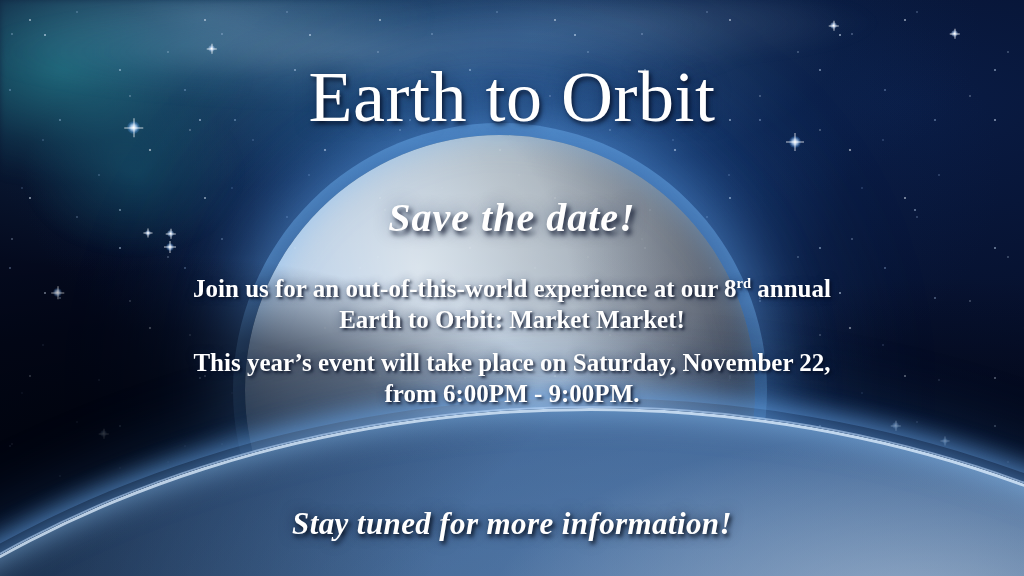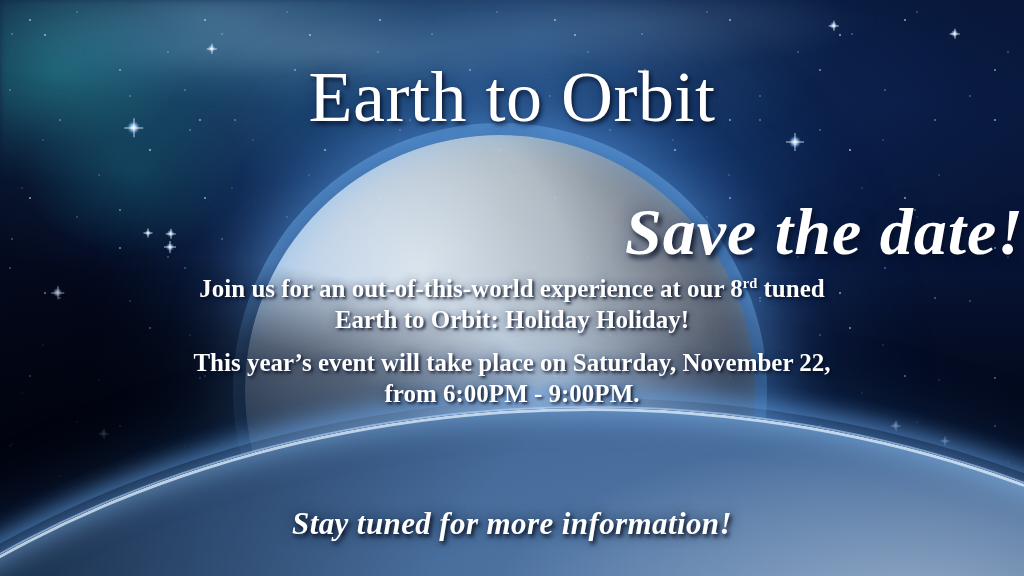--- a/index.html
+++ b/index.html
@@ -196,24 +196,23 @@
     letter-spacing:.5px;
     text-shadow:2px 3px 4px rgba(4,12,32,.78), 0 0 18px rgba(10,30,70,.55);
   }
   #subtitle{
     position:absolute;left:0;right:0;top:84px;
     font-size:44px;line-height:1.1;font-style:italic;font-weight:400;
     text-shadow:2px 3px 4px rgba(4,12,32,.75), 0 0 14px rgba(10,30,70,.5);
   }
   #save-the-date{
     position:absolute;left:0;right:0;top:196px;
-    font-size:66px;line-height:1.1;font-style:italic;font-weight:700;
+    font-size:40px;line-height:1.1;font-style:italic;font-weight:700;
     letter-spacing:1px;
     text-shadow:3px 4px 5px rgba(6,14,36,.8), 0 0 18px rgba(10,30,70,.45);
-    text-align:right;
   }
   #intro{
     position:absolute;left:0;right:0;top:274px;
     font-size:25px;line-height:1.22;font-weight:700;
     text-shadow:2px 2px 3px rgba(5,13,34,.8), 0 0 10px rgba(10,30,70,.45);
   }
   #intro sup{font-size:.58em;vertical-align:super;line-height:0;}
   #schedule{
     position:absolute;left:0;right:0;top:348px;
     font-size:25px;line-height:1.22;font-weight:700;
@@ -270,22 +269,22 @@
   </div>
 
   <div id="content">
 
     <h1 class="txt" id="title">Earth to Orbit</h1>
 
 
     <div class="txt" id="save-the-date">Save the date!</div>
 
     <div class="txt" id="intro">
-      <span class="line"><span>Join us for an out-of-this-world experience at our 8</span><sup>rd</sup><span> tuned</span></span>
-      <span class="line">Earth to Orbit: Holiday Holiday!</span>
+      <span class="line"><span>Join us for an out-of-this-world experience at our 8</span><sup>rd</sup><span> annual</span></span>
+      <span class="line">Earth to Orbit: Market Market!</span>
     </div>
 
     <div class="txt" id="schedule">
       <span class="line">This year’s event will take place on Saturday, November 22,</span>
       <span class="line">from 6:00PM - 9:00PM.</span>
     </div>
 
     <div class="txt" id="tagline">Stay tuned for more information!</div>
 
   </div>

